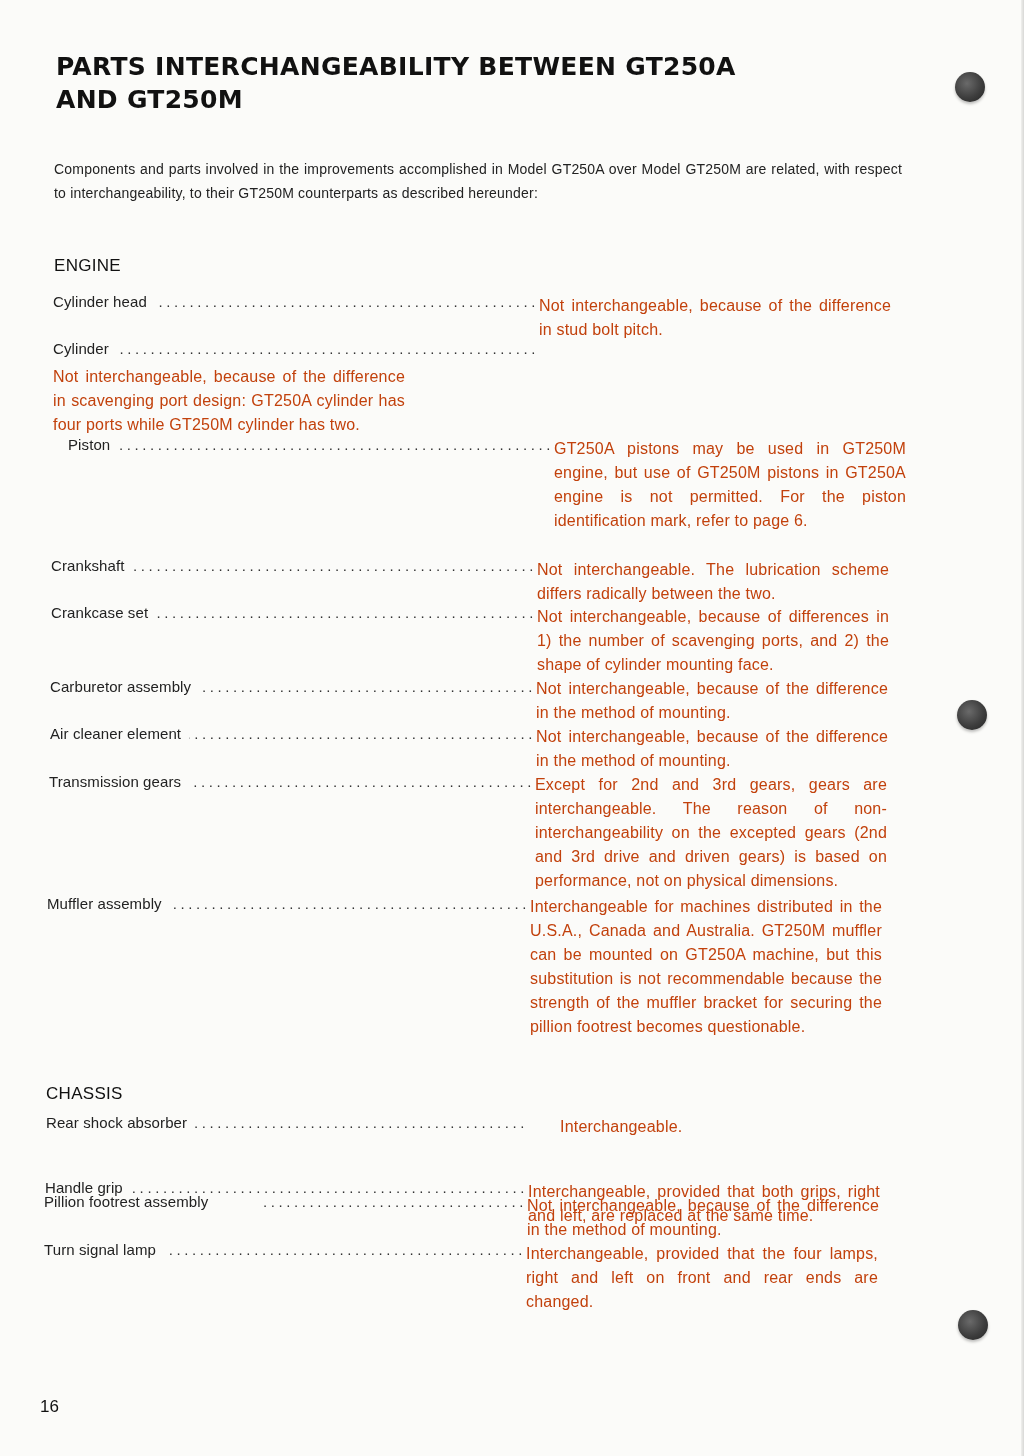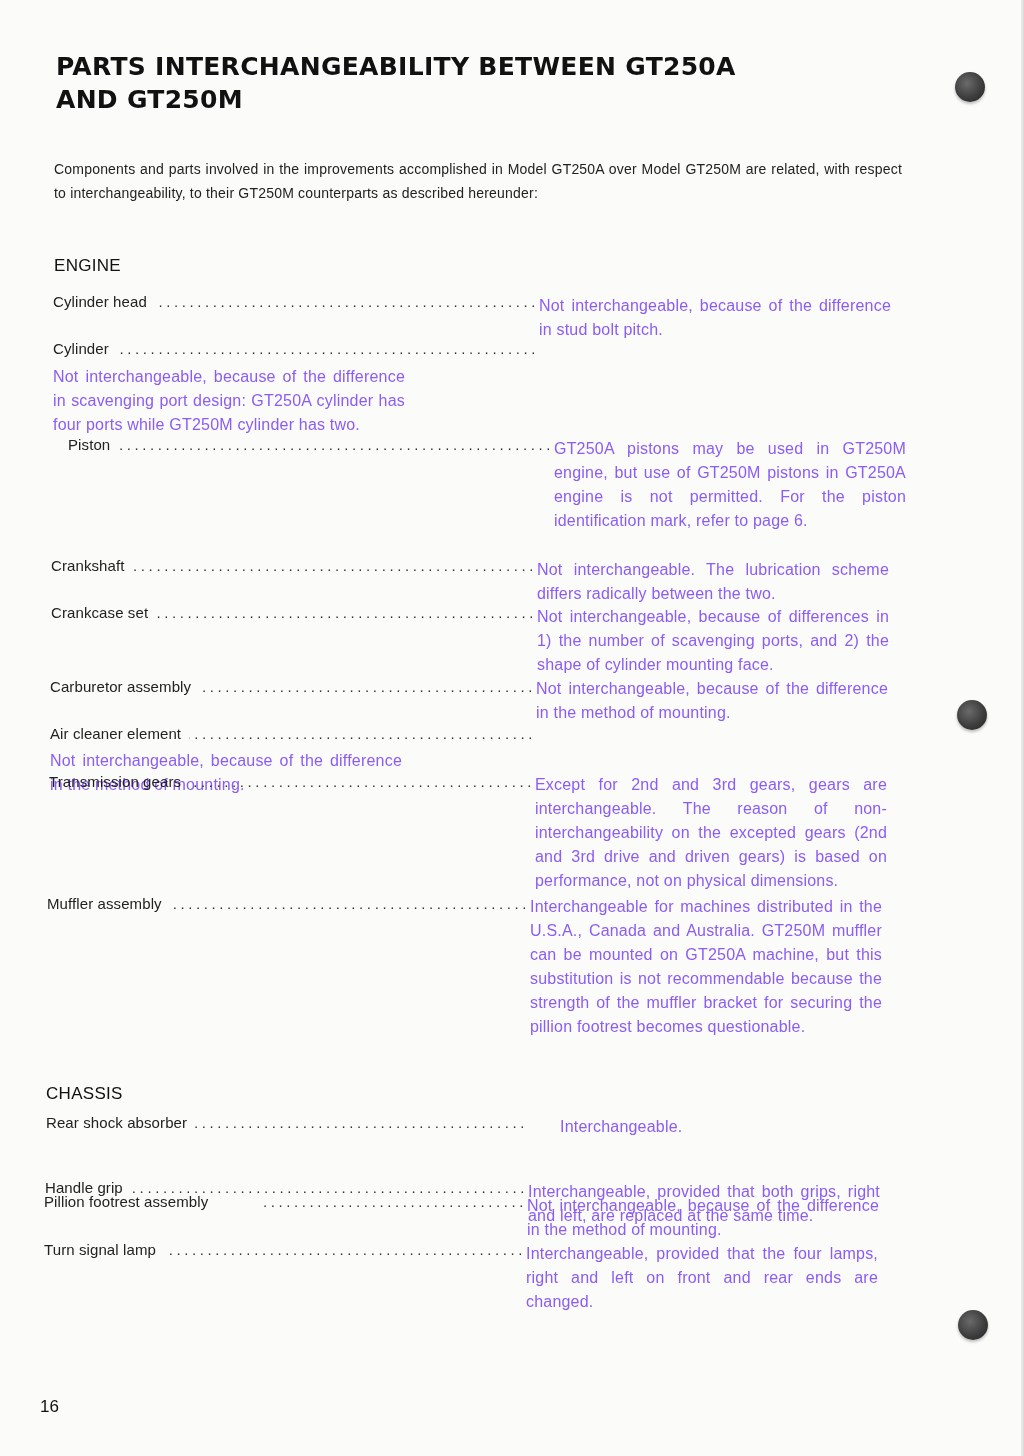--- a/index.html
+++ b/index.html
@@ -34,21 +34,21 @@
       width: 486px; flex: none; display: flex; font-size: 15px; line-height: 24px;
       color: #222; letter-spacing: 0.1px;
     }
     .entry .label .name { white-space: nowrap; padding-right: 8px; }
     .entry .label .dots {
       flex: 1; overflow: hidden; white-space: nowrap; color: #333;
       letter-spacing: 3.6px; text-align: right; direction: rtl;
     }
     .entry .desc {
       width: 352px; font-size: 16px; line-height: 24px; text-align: justify;
-      color: #8b5cf6; letter-spacing: 0.2px; padding-left: 0;
+      color: #c2410c; letter-spacing: 0.2px; padding-left: 0;
     }
     .hole {
       position: absolute; width: 30px; height: 30px; border-radius: 50%;
       background: radial-gradient(circle at 40% 38%, #6a6a6a 0%, #3e3e3e 55%, #222 100%);
       box-shadow: 0 2px 3px rgba(0,0,0,0.25);
     }
     .page-number {
       position: absolute; left: 40px; top: 1397px; font-size: 17px; color: #111;
     }
   </style>
@@ -107,21 +107,21 @@
 </div>
 
 <div class="entry" style="left:50px; top:675px;">
   <div class="label">
       <span class="name">Carburetor assembly</span>
       <span class="dots">...............................................................</span>
     </div>
   <div class="desc" style="margin-top:2px;">Not interchangeable, because of the difference in the method of mounting.</div>
 </div>
 
-<div class="entry" style="left:50px; top:722px;flex-direction:column;">
+<div class="entry" style="left:50px; top:722px;">
   <div class="label">
       <span class="name">Air cleaner element</span>
       <span class="dots">...............................................................</span>
     </div>
   <div class="desc" style="margin-top:3px;">Not interchangeable, because of the difference in the method of mounting.</div>
 </div>
 
 <div class="entry" style="left:49px; top:770px;">
   <div class="label">
       <span class="name">Transmission gears</span>

